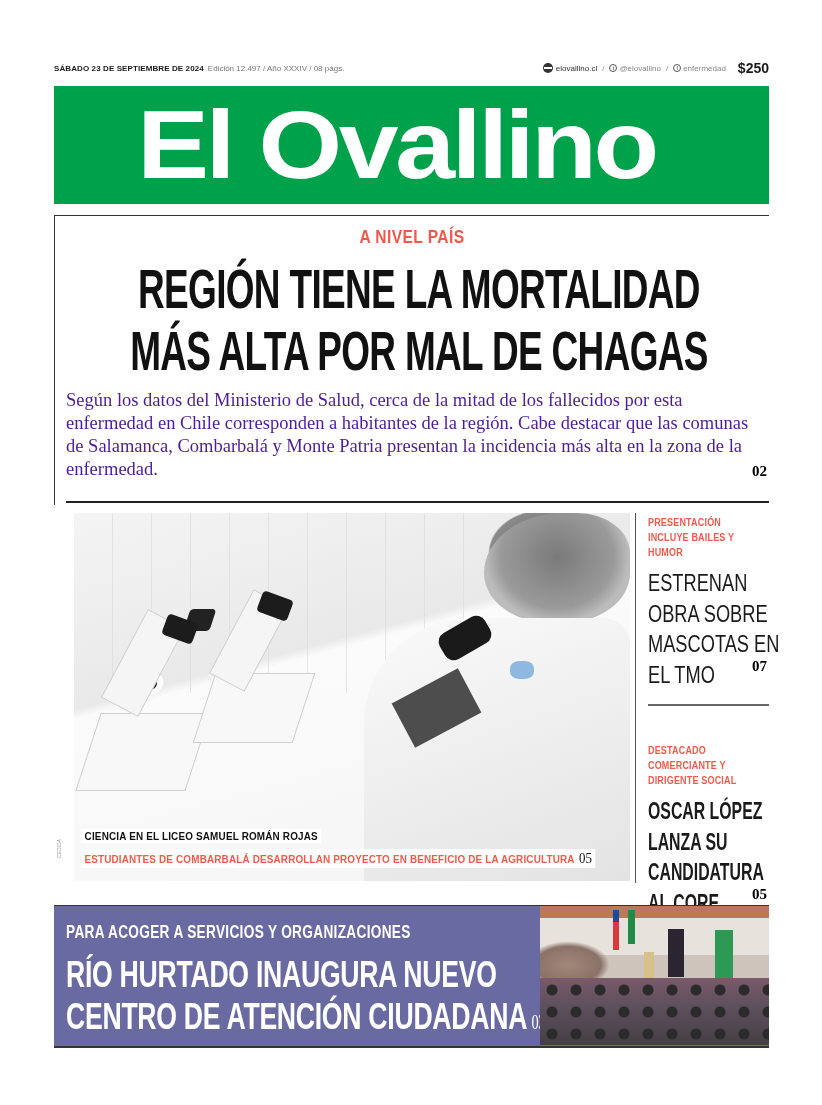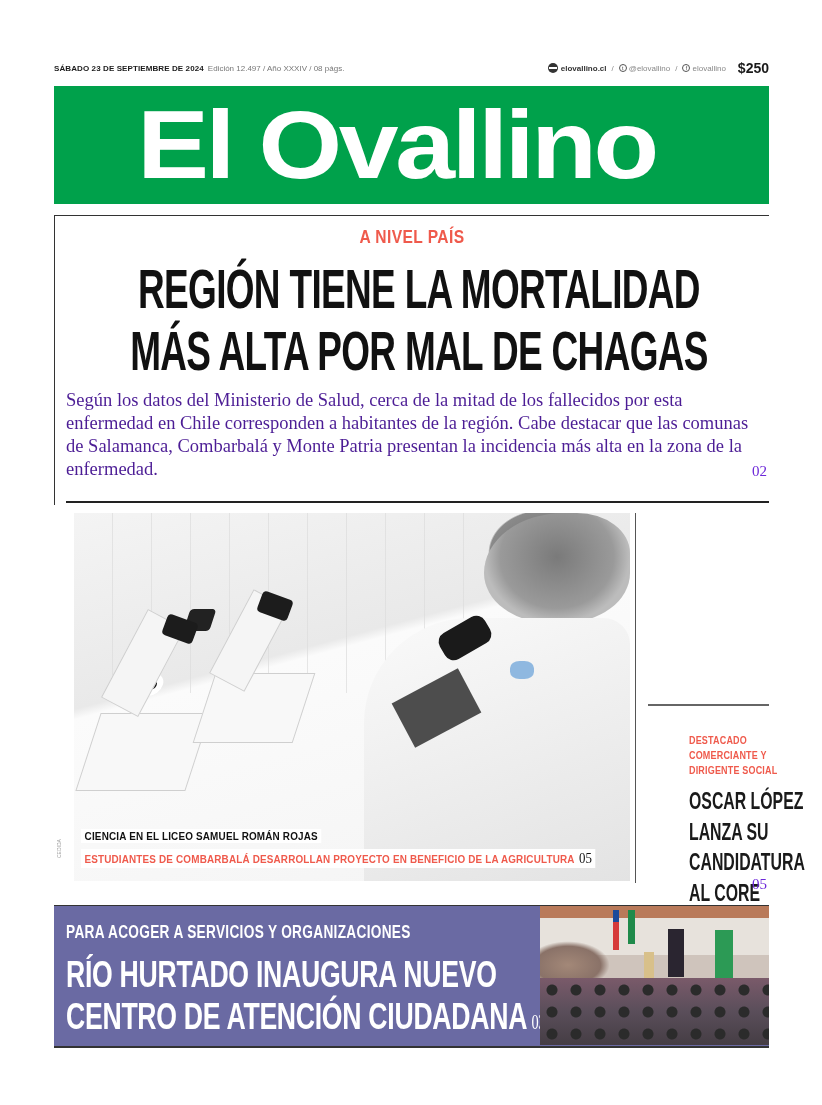--- a/index.html
+++ b/index.html
@@ -5,39 +5,39 @@
     * { box-sizing: border-box; margin: 0; padding: 0; }
     html, body { width: 822px; height: 1105px; background: #ffffff; overflow: hidden; }
     body { position: relative; font-family: "Liberation Sans", sans-serif; color: #1a1a1a; }
 
     
     .topline { position: absolute; left: 54px; top: 60px; width: 715px; height: 16px; display: flex; align-items: center; justify-content: space-between; }
     .topline .left { display: flex; align-items: baseline; gap: 4px; font-size: 8px; }
     .date { font-weight: bold; color: #1a1a1a; letter-spacing: 0.1px; }
     .edition { color: #777; }
     .topline .right { display: flex; align-items: center; font-size: 8px; color: #888; }
-    .site { font-weight: bold; color: #333; margin-left: 3px; }
+    .site { font-weight: normal; color: #333; margin-left: 3px; }
     .sep { margin: 0 5px; color: #888; }
     .social-icon { display: inline-flex; align-items: center; justify-content: center; width: 8px; height: 8px; border: 1px solid #555; border-radius: 50%; font-size: 5px; color: #333; margin-right: 2px; line-height: 1; }
     .globe-icon { width: 10px; height: 10px; border-radius: 50%; background: #333; position: relative; display: inline-block; }
     .globe-icon::before { content: ""; position: absolute; left: 1px; right: 1px; top: 4px; height: 2px; background: #fff; }
     .price { font-weight: bold; font-size: 14px; color: #1a1a1a; margin-left: 12px; }
 
     
     .masthead { position: absolute; left: 54px; top: 86px; width: 715px; height: 118px; background: #00a14b; display: flex; align-items: center; justify-content: center; }
     .masthead .logo { font-family: "Liberation Sans", sans-serif; font-weight: bold; font-size: 96px; color: #ffffff; letter-spacing: -3px; transform: scaleX(1.12); transform-origin: center; line-height: 1; margin-left: -30px; }
 
     
     .lead { position: absolute; left: 54px; top: 215px; width: 715px; height: 290px; border-top: 1.5px solid #333; border-left: 1.5px solid #333; }
     .kicker-red { color: #ef5a4c; font-weight: bold; }
     .lead .kicker { position: absolute; left: 0; width: 100%; top: 10px; text-align: center; font-size: 19px; letter-spacing: 0.5px; transform: scaleX(0.82); }
     .lead .headline { position: absolute; left: 10px; right: 0; top: 42px; text-align: center; font-weight: bold; font-size: 56px; line-height: 62px; letter-spacing: -1px; color: #111; transform: scaleX(0.66); transform-origin: center top; white-space: nowrap; }
     .lead .headline div { width: 1060px; margin-left: -175px; }
     .lead .deck { position: absolute; left: 11px; right: 0; top: 173px; font-family: "Liberation Serif", serif; font-size: 18.5px; line-height: 23px; color: #4c1d95; }
-    .page-ref { font-family: "Liberation Serif", serif; font-weight: normal; color: #6d28d9; }
+    .page-ref { font-family: "Liberation Serif", serif; font-weight: bold; color: #000000; }
     .lead .ref { position: absolute; right: 2px; top: 247px; font-size: 15px; }
     .lead .rule { position: absolute; left: 11px; right: 0; top: 285px; height: 1.5px; background: #222; }
 
     
     .photo { position: absolute; left: 74px; top: 513px; width: 556px; height: 368px; overflow: hidden;
       background:
         radial-gradient(ellipse 90px 70px at 470px 40px, #6b6b6b 0%, #8a8a8a 60%, transparent 62%),
         radial-gradient(ellipse 120px 200px at 480px 290px, #f1f1f1 0%, #e6e6e6 60%, transparent 62%),
         linear-gradient(165deg, #f4f4f4 0%, #e9e9e9 38%, #fbfbfb 40%, #f4f4f4 100%); }
     .photo .wall-lines { position: absolute; left: 0; top: 0; width: 420px; height: 180px;
@@ -91,21 +91,21 @@
     <span class="edition">Edición 12.497 / Año XXXIV / 08 págs.</span>
   </div>
   <div class="right">
     <span class="globe-icon"></span>
     <span class="site">elovallino.cl</span>
     <span class="sep">/</span>
     <span class="social-icon">t</span>
     <span>@elovallino</span>
     <span class="sep">/</span>
     <span class="social-icon">f</span>
-    <span>elovallino</span>
+    <span>enfermedad</span>
     <span class="price">$250</span>
   </div>
 </div>
 
 <div class="masthead">
   <div class="logo">El Ovallino</div>
 </div>
 
 <div class="lead">
   <div class="kicker kicker-red">A NIVEL PAÍS</div>
@@ -140,22 +140,32 @@
 
   <div class="caption-1">CIENCIA EN EL LICEO SAMUEL ROMÁN ROJAS</div>
   <div class="caption-2">
     <span>ESTUDIANTES DE COMBARBALÁ DESARROLLAN PROYECTO EN BENEFICIO DE LA AGRICULTURA</span>
     <span class="page-ref">05</span>
   </div>
 </div>
 <div class="photo-credit">CEDIDA</div>
 
 <div class="side">
+  <div class="item" style="top:2px;">
+    <div class="kick kicker-red" style="width:125px;">PRESENTACIÓN INCLUYE BAILES Y HUMOR</div>
+    <div class="hed light">
+      <div>ESTRENAN</div>
+      <div>OBRA SOBRE</div>
+      <div>MASCOTAS EN</div>
+      <div>EL TMO</div>
+    </div>
+    <div class="ref page-ref" style="top:143px;">07</div>
+  </div>
   <div class="divider"></div>
-  <div class="item" style="top:220px;margin-left:41px;">
+  <div class="item" style="top:230px;">
     <div class="kick kicker-red" style="width:125px;">DESTACADO COMERCIANTE Y DIRIGENTE SOCIAL</div>
     <div class="hed bold" style="font-weight:bold;transform:scaleX(0.66);">
       <div>OSCAR LÓPEZ</div>
       <div>LANZA SU</div>
       <div>CANDIDATURA</div>
       <div>AL CORE</div>
     </div>
     <div class="ref page-ref" style="top:143px;">05</div>
   </div>
 </div>

